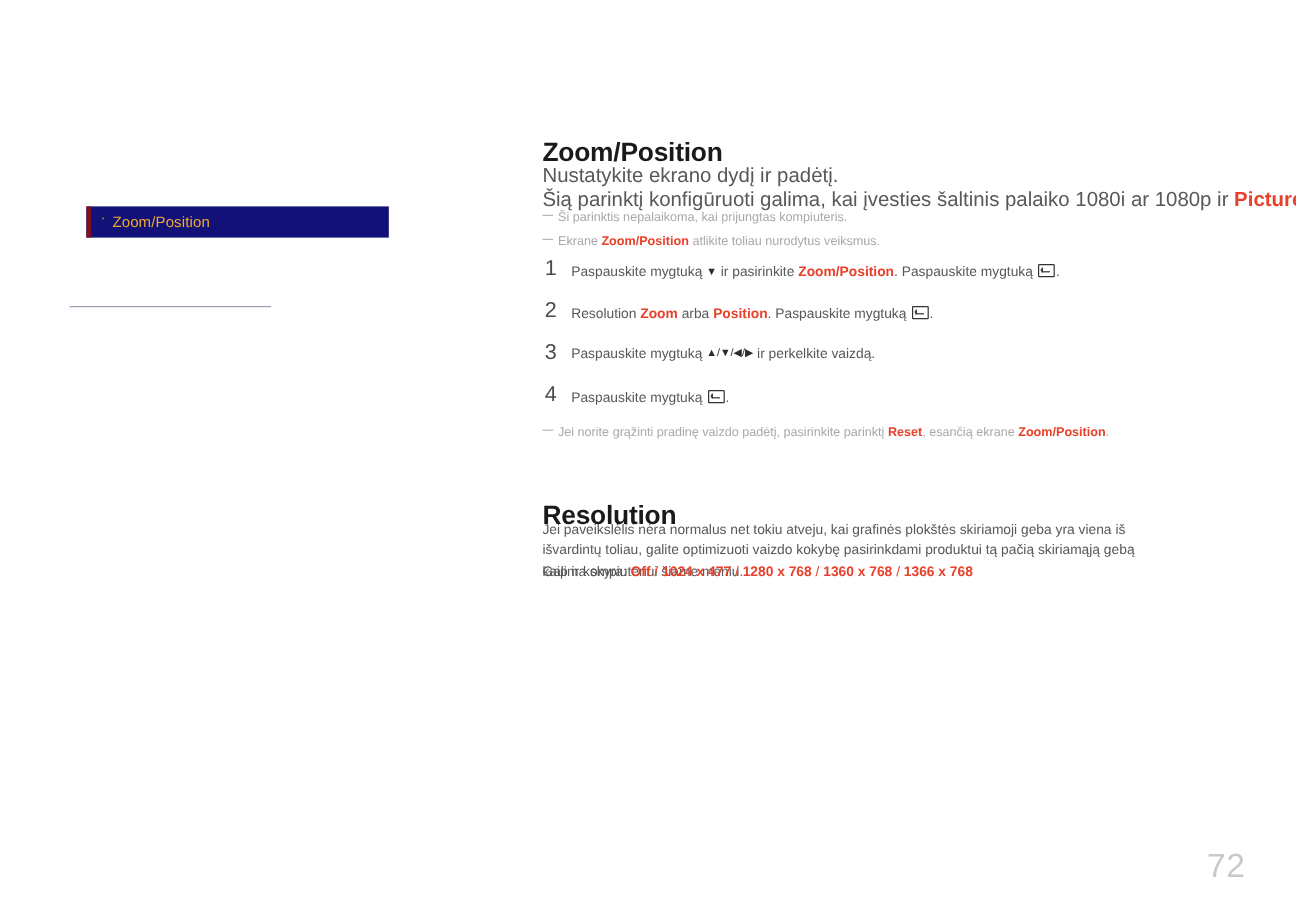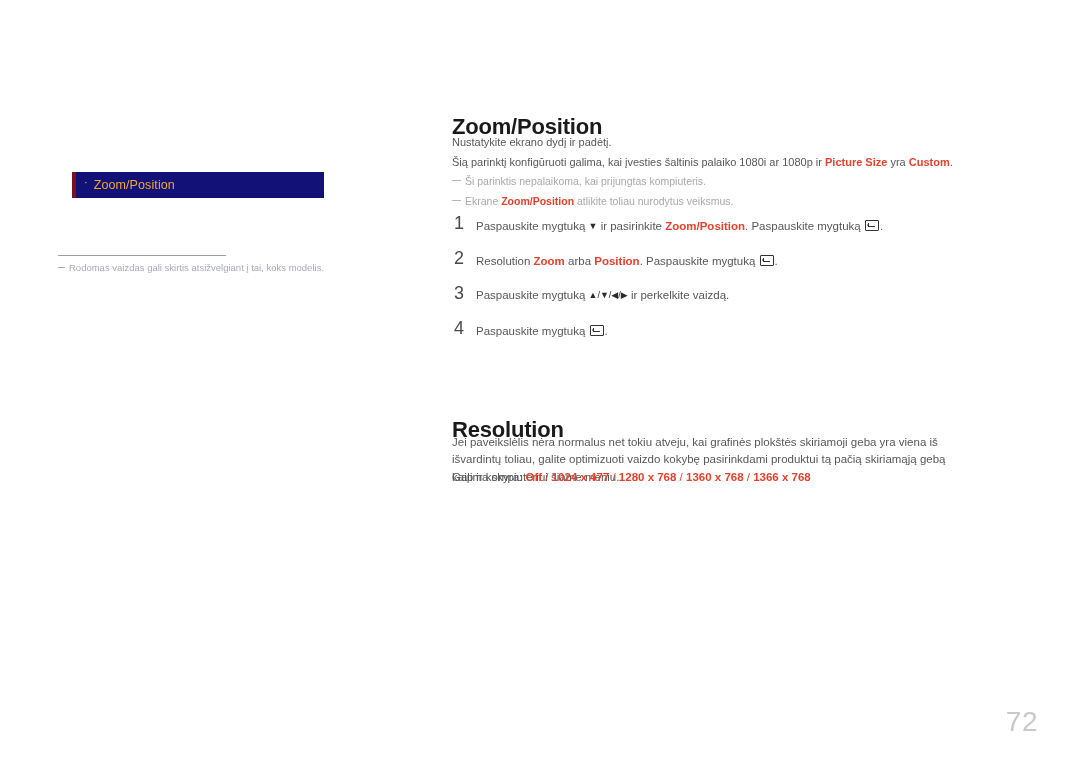--- a/index.html
+++ b/index.html
@@ -93,21 +93,21 @@
     font-size: 22px;
     font-weight: bold;
     color: #1a1a1a;
     letter-spacing: -0.2px;
   }
   #title-zoom-position { position: absolute; left: 0px; top: 99px; }
   #title-resolution    { position: absolute; left: 0px; top: 402px; }
 
   .body-line {
     position: absolute;
-    font-size: 11px;
+    font-size: 17px;
     color: #58585a;
     line-height: 1.45;
     white-space: nowrap;
   }
   .red-b { color: #e8402a; font-weight: bold; }
 
   #desc-1 { top: 135px; left: 0px; }
   #desc-2 { top: 155px; left: 0px; }
 
   .note-line {
@@ -262,23 +262,20 @@
 
 <div id="left-column">
 
   <div id="menu-item-zoom-position">
     <span class="bullet">·</span>
     <span class="label">Zoom/Position</span>
   </div>
 
   <div id="left-note-divider"></div>
 
-  <div id="left-note">
-    <span class="dash"></span><span>Rodomas vaizdas gali skirtis atsižvelgiant į tai, koks modelis.</span>
-  </div>
 
 </div>
 
 <div id="content">
 
   <h1 class="section-title" id="title-zoom-position">Zoom/Position</h1>
 
   <div class="body-line" id="desc-1"><span>Nustatykite ekrano dydį ir padėtį.</span></div>
   <div class="body-line" id="desc-2"><span>Šią parinktį konfigūruoti galima, kai įvesties šaltinis palaiko 1080i ar 1080p ir </span><span class="red-b">Picture Size</span><span> yra </span><span class="red-b">Custom</span><span>.</span></div>
 
@@ -296,20 +293,21 @@
   <div class="step" id="step-3">
     <span class="num">3</span>
     <span class="txt"><span>Paspauskite mygtuką </span><span class="glyph-arrow">▲/▼/◀/▶</span><span> ir perkelkite vaizdą.</span></span>
   </div>
   <div class="step" id="step-4">
     <span class="num">4</span>
     <span class="txt"><span>Paspauskite mygtuką </span><span class="glyph-enter"></span><span>.</span></span>
   </div>
 
   <div id="note-reset">
+    <span class="l1"><span class="dash"></span><span>Jei norite grąžinti pradinę vaizdo padėtį, pasirinkite parinktį </span><span class="red-b">Reset</span><span>, esančią ekrane </span><span class="red-b">Zoom/Position</span><span>.</span></span>
   </div>
 
   <h1 class="section-title" id="title-resolution">Resolution</h1>
 
   <div id="res-para">Jei paveikslėlis nėra normalus net tokiu atveju, kai grafinės plokštės skiriamoji geba yra viena iš išvardintų toliau, galite optimizuoti vaizdo kokybę pasirinkdami produktui tą pačią skiriamąją gebą kaip ir kompiuteriui šiame meniu.</div>
 
   <div id="res-avail"><span>Galima skyra: </span><b>Off</b><span class="sep"> / </span><b>1024 x 477</b><span class="sep"> / </span><b>1280 x 768</b><span class="sep"> / </span><b>1360 x 768</b><span class="sep"> / </span><b>1366 x 768</b></div>
 
 </div>
 

